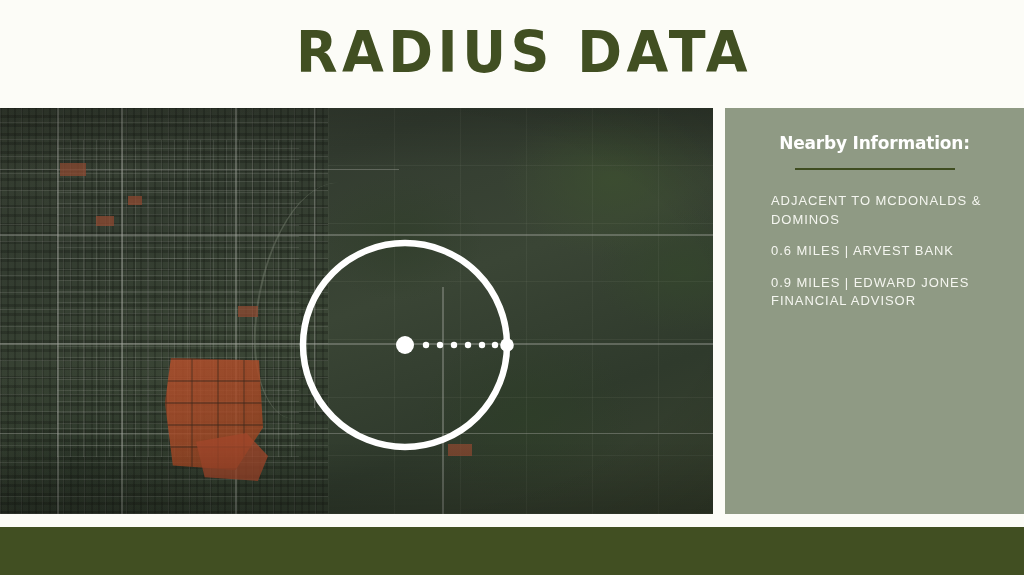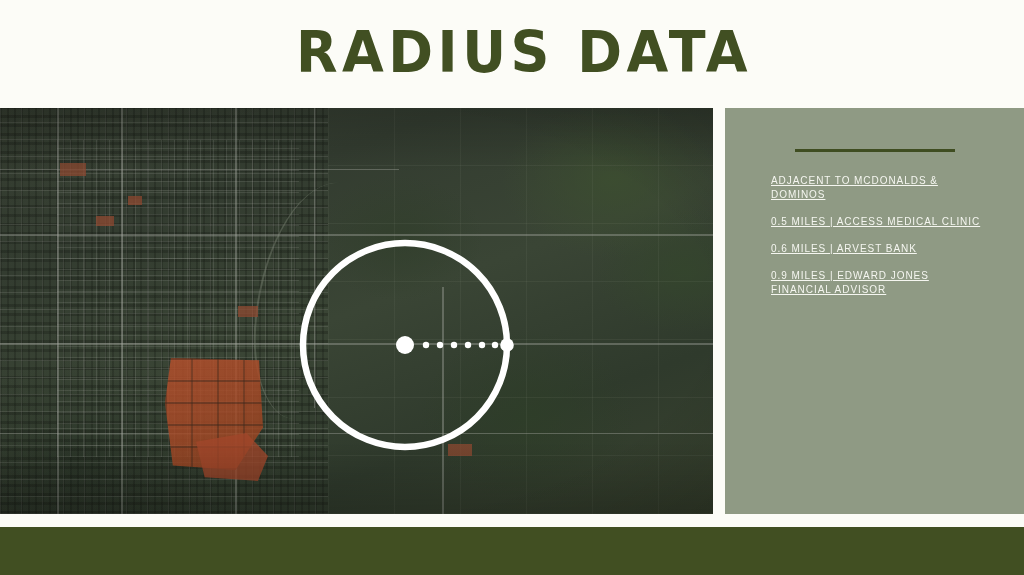--- a/index.html
+++ b/index.html
@@ -172,28 +172,27 @@
     background:#3f4d21;
     margin:15px auto 0 auto;
   }
   .info-list {
     margin-top:22px;
     padding-left:24px;
     padding-right:14px;
   }
   .info-item {
     color:#f5f6f0;
-    font-size:10px;
+    font-size:13px;
     letter-spacing:.95px;
     line-height:1.42;
     margin-bottom:13px;
     text-transform:uppercase;
     font-family:"Liberation Sans", sans-serif;
     font-weight:300;
-    text-decoration:underline;
   }
 
   
   .bottom-bar {
     position:absolute;
     left:0; top:527px;
     width:1024px; height:48px;
     background:#414f22;
   }
 </style>
@@ -242,24 +241,24 @@
       <circle cx="440" cy="237" r="3.2" fill="#ffffff"></circle>
       <circle cx="454" cy="237" r="3.2" fill="#ffffff"></circle>
       <circle cx="468" cy="237" r="3.2" fill="#ffffff"></circle>
       <circle cx="482" cy="237" r="3.2" fill="#ffffff"></circle>
       <circle cx="495" cy="237" r="3.2" fill="#ffffff"></circle>
       <circle cx="507" cy="237" r="6.8" fill="#ffffff"></circle>
     </svg>
   </div>
 
   <div class="sidebar">
+    <div class="sidebar-heading">Nearby Information:</div>
     <div class="divider"></div>
     <div class="info-list">
       <div class="info-item">ADJACENT TO MCDONALDS &amp; DOMINOS</div>
-      <div class="info-item">0.5 MILES | ACCESS MEDICAL CLINIC</div>
       <div class="info-item">0.6 MILES | ARVEST BANK</div>
       <div class="info-item">0.9 MILES | EDWARD JONES FINANCIAL ADVISOR</div>
     </div>
   </div>
 
   <div class="bottom-bar"></div>
 
 </div>
 
 </body></html>

